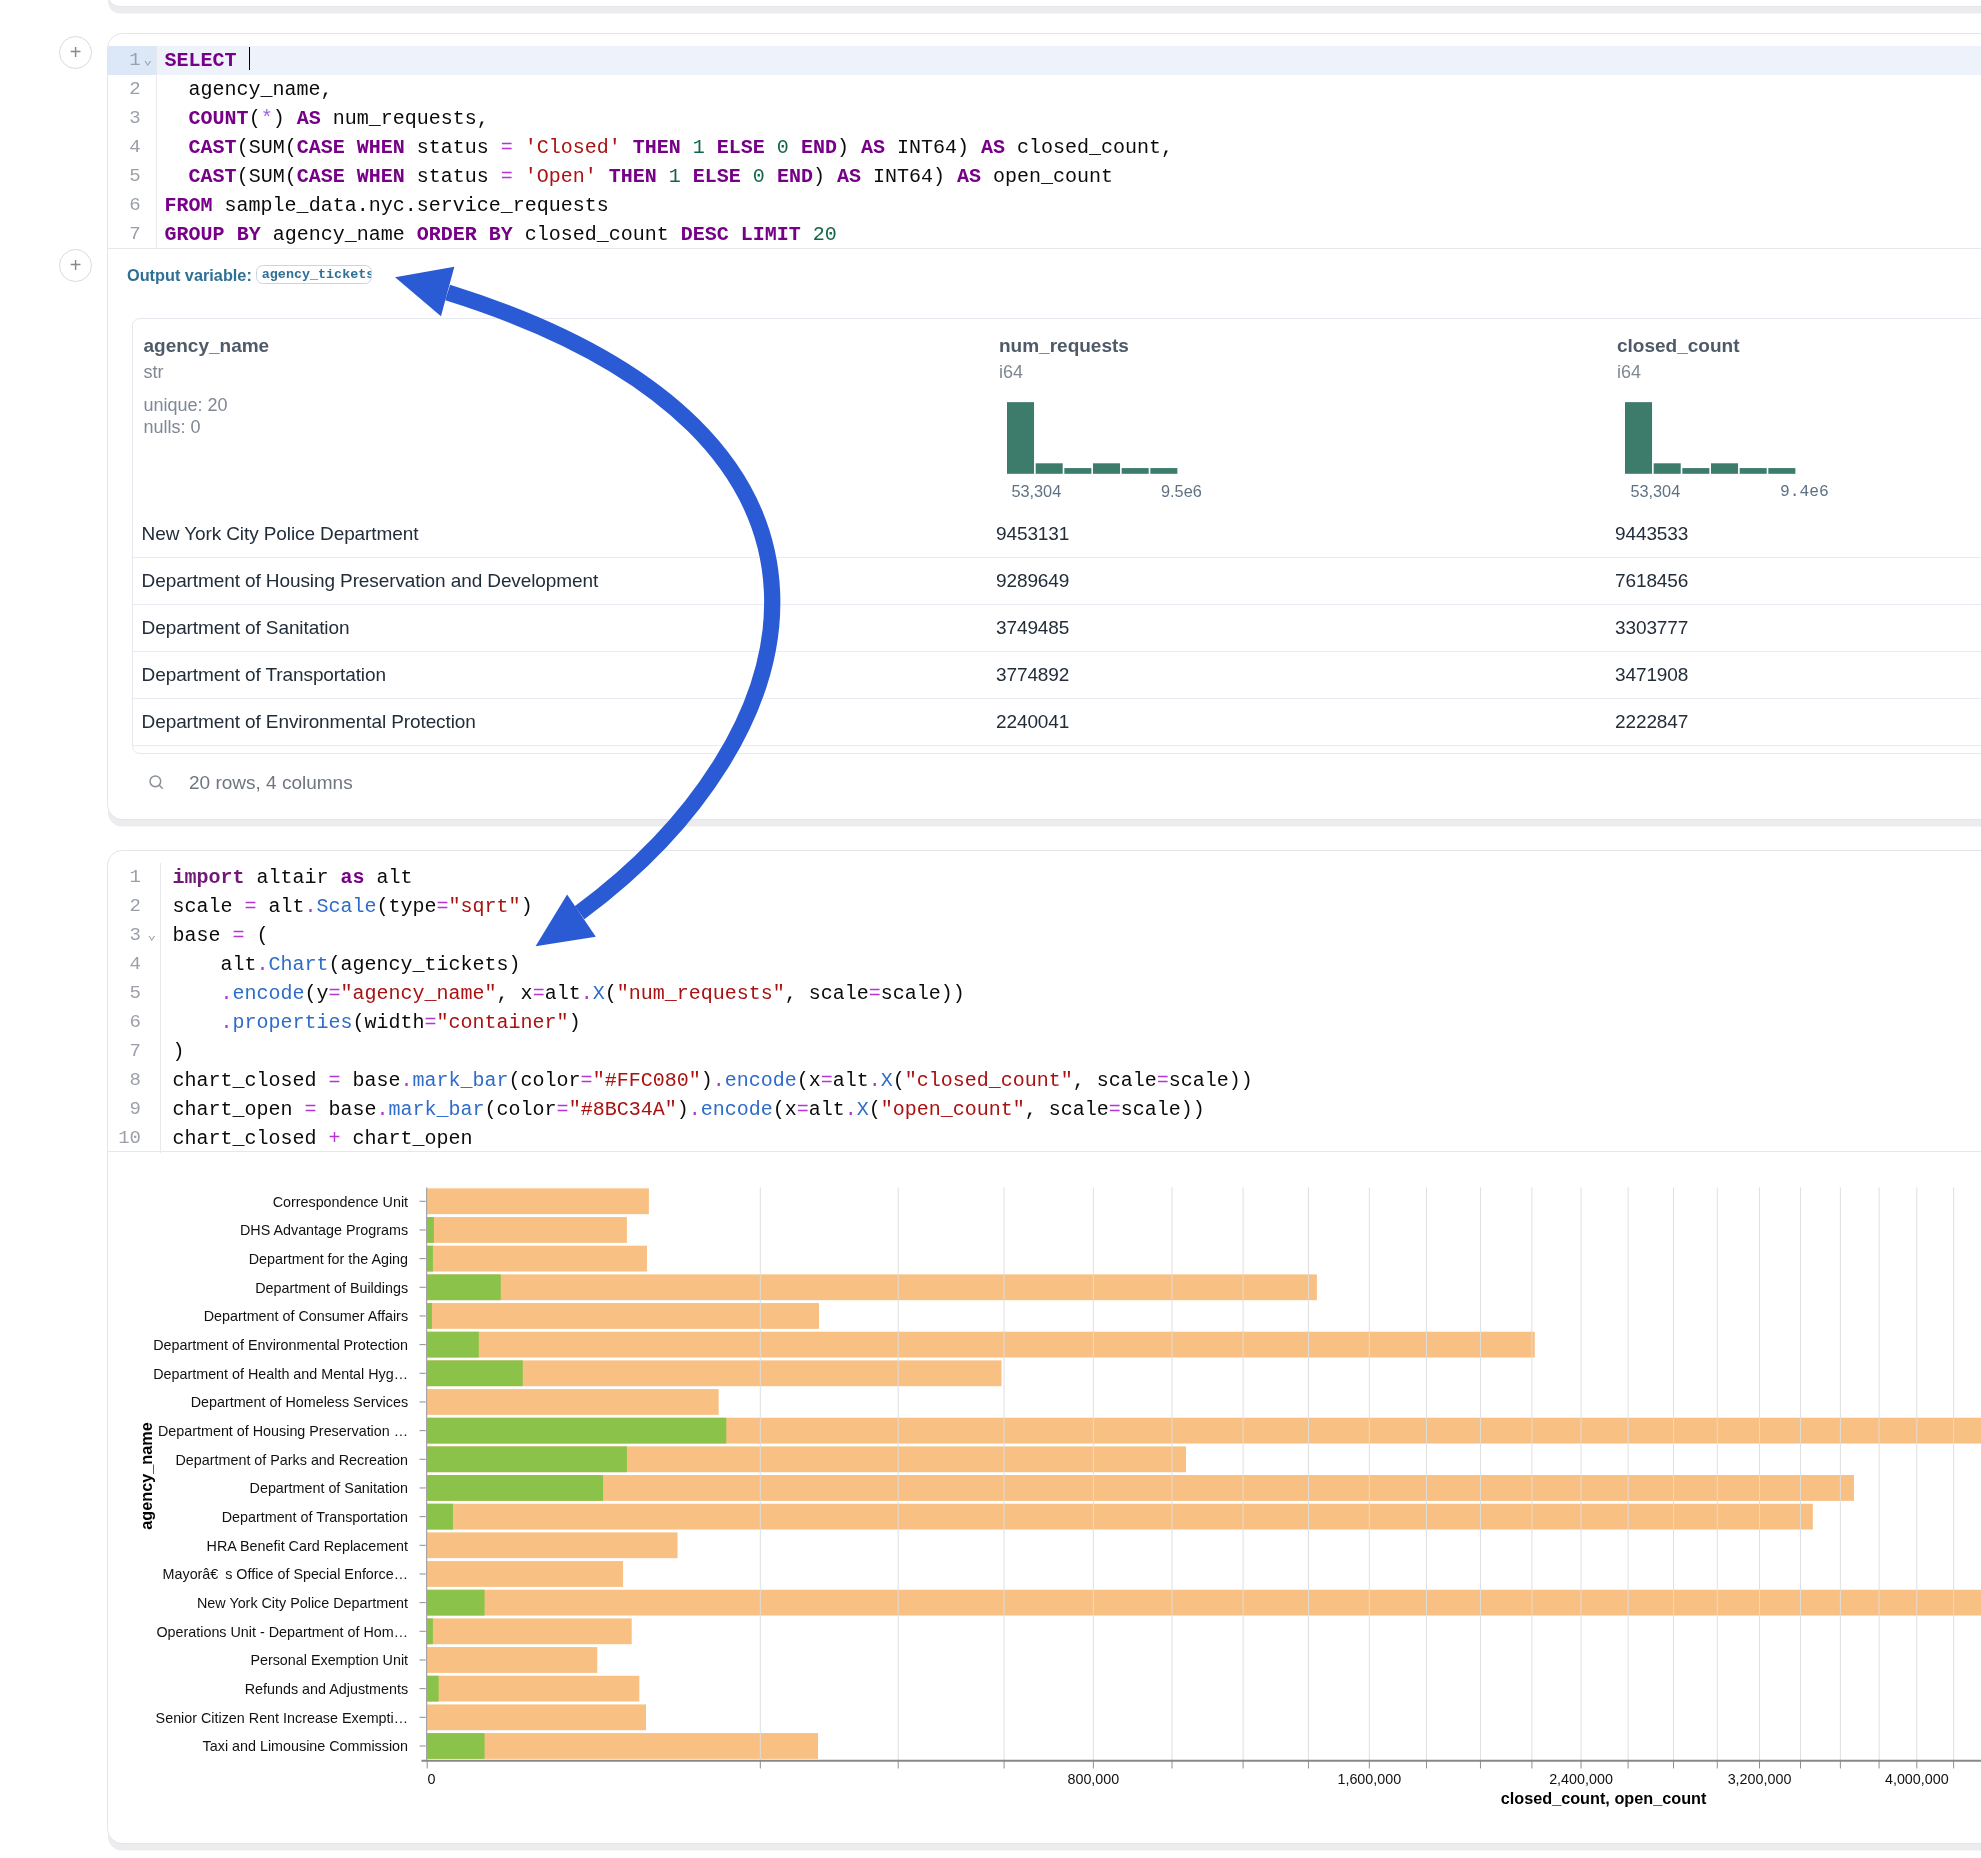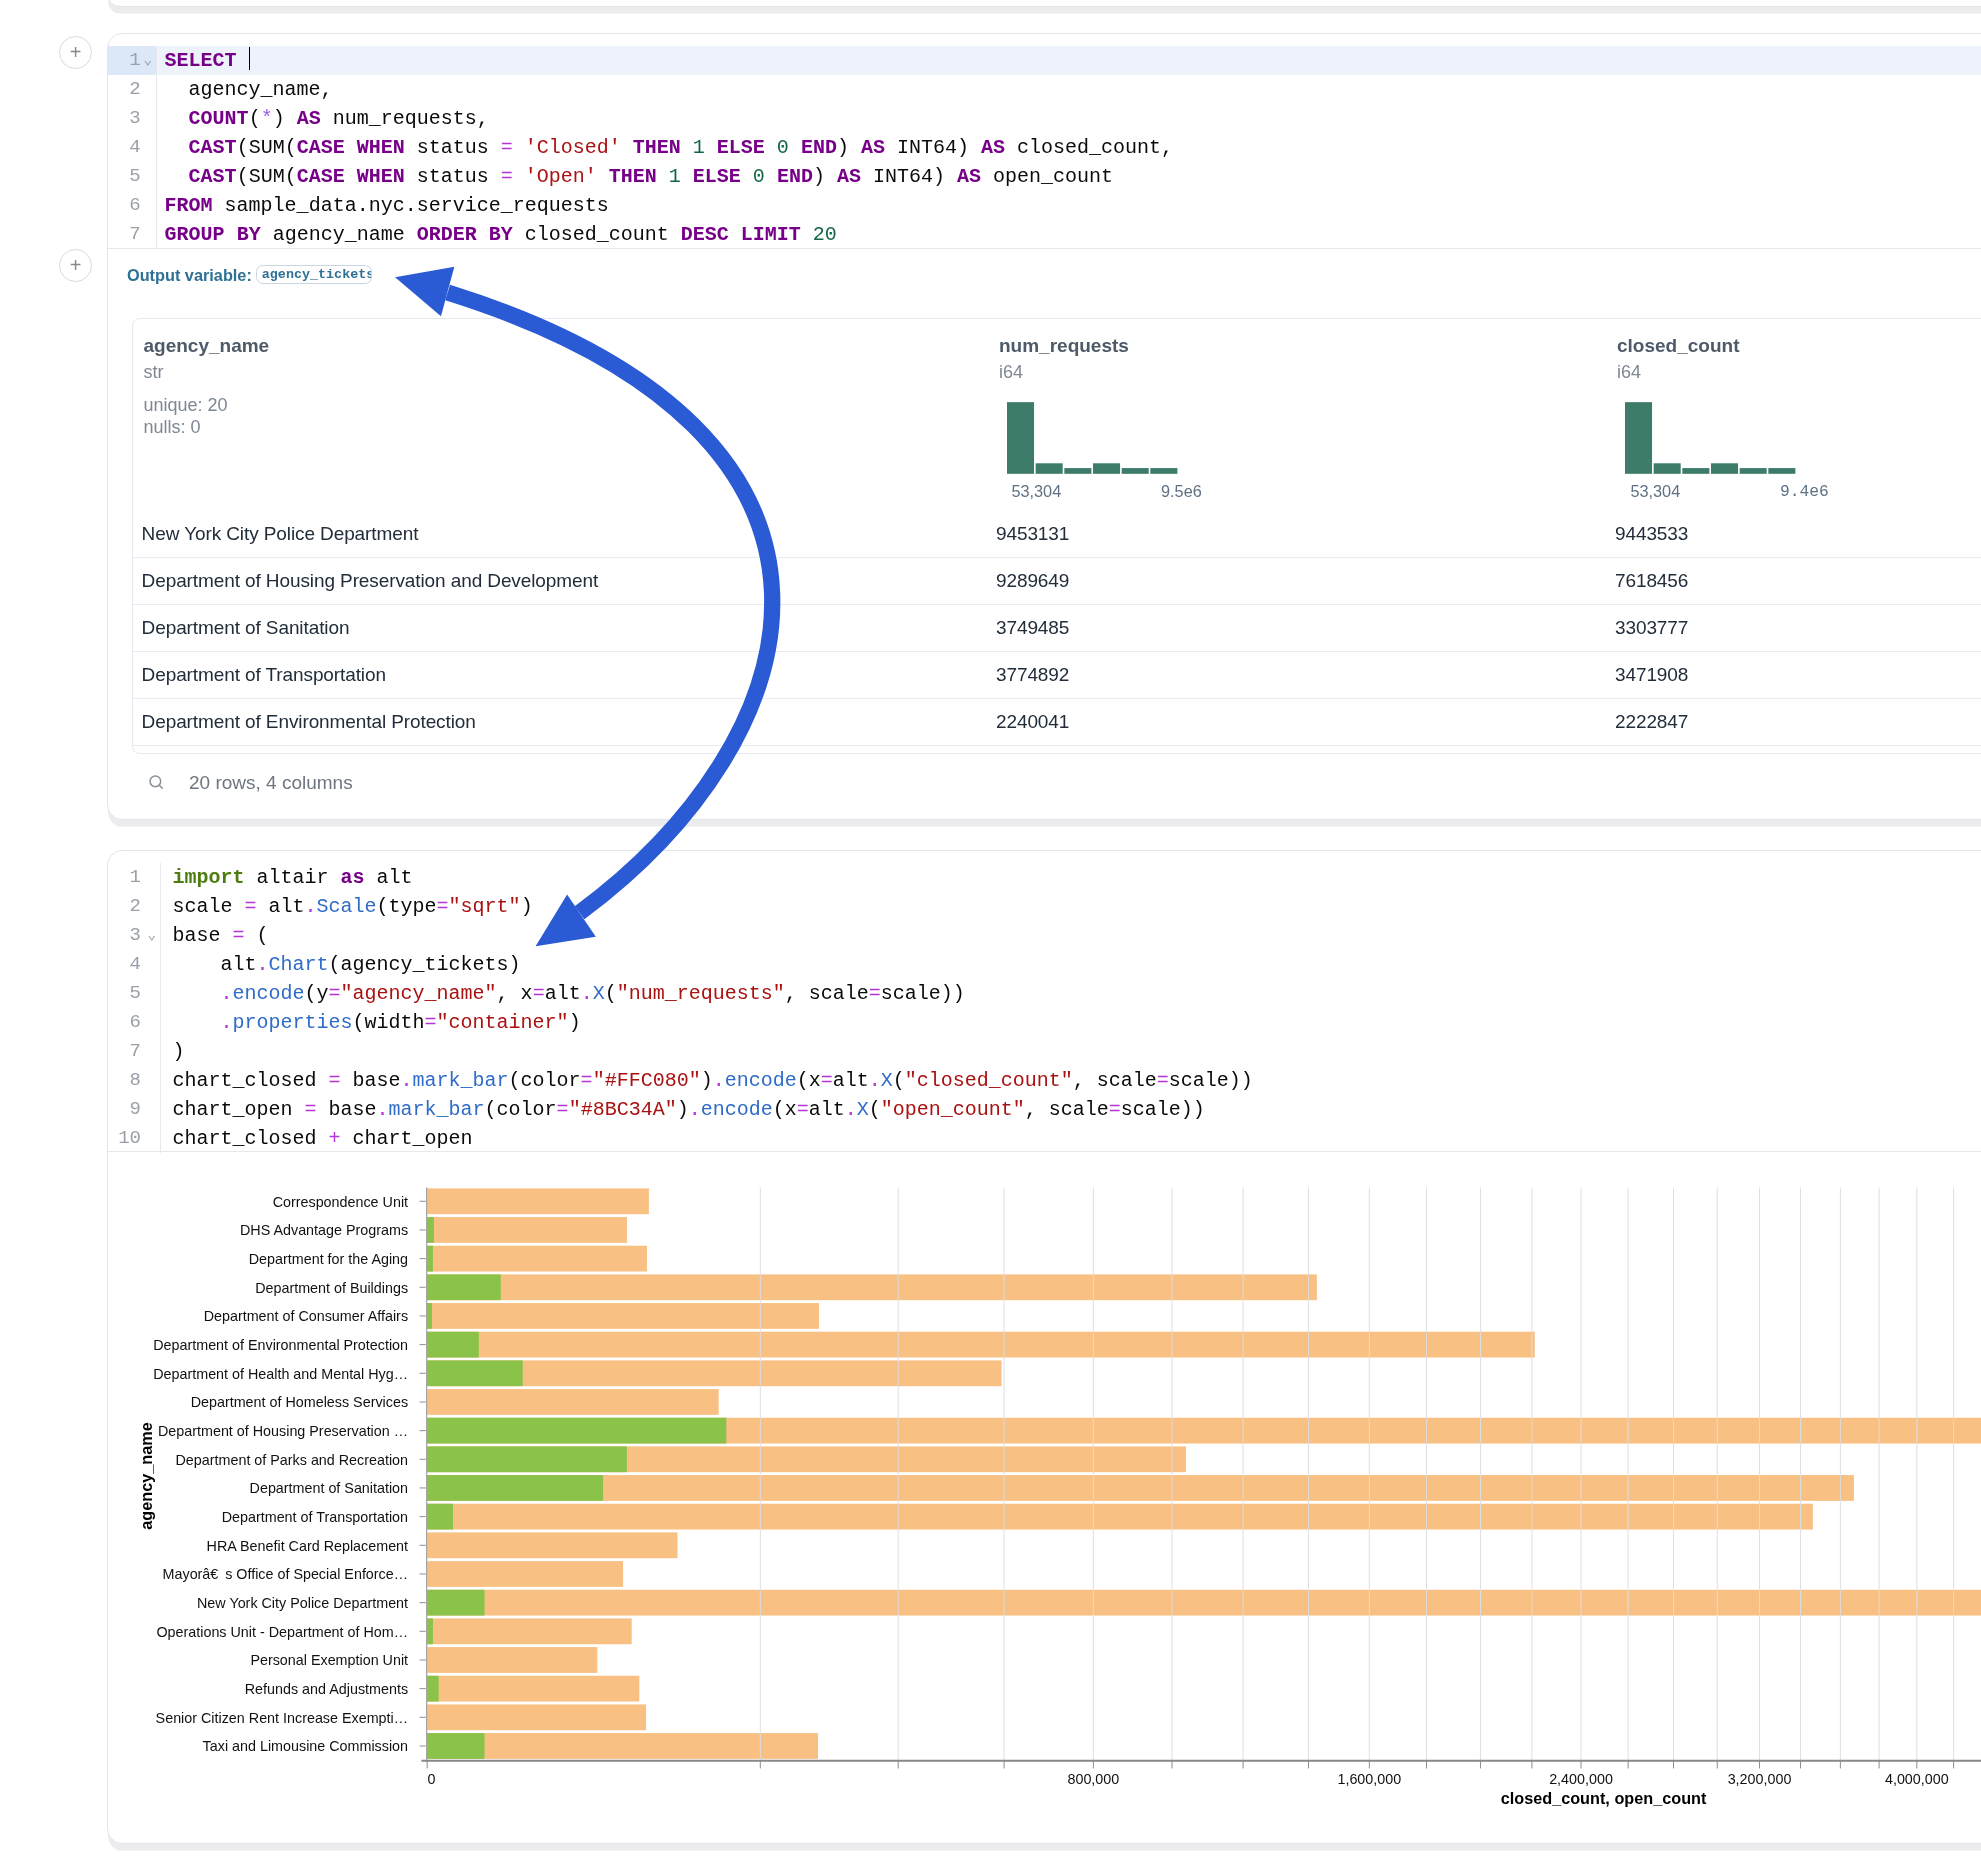--- a/index.html
+++ b/index.html
@@ -129,21 +129,21 @@
     <svg width="18" height="18" style="position:absolute;left:40px;top:3.8px;" viewBox="0 0 22 22">
       <circle cx="9" cy="9" r="6.5" fill="none" stroke="#899099" stroke-width="1.8"></circle>
       <line x1="13.8" y1="13.8" x2="18" y2="18" stroke="#899099" stroke-width="1.8"></line>
     </svg>
     <span style="position:absolute;left:81px;top:1.9px;">20 rows, 4 columns</span>
   </div>
 </div>
 
 <div class="cell" style="top:850px; height:994px;">
   <div class="edwrap" style="padding-top:12.4px;">
-<div class="cline" style=""><div class="gut" style="width:53px;"><span class="lnum" style="right:19px;">1</span></div><div class="ctext" style="padding-left:11.5px;"><b style="color:#4d7c0f">import</b> altair <b style="color:#770088">as</b> alt</div></div>
+<div class="cline" style=""><div class="gut" style="width:53px;"><span class="lnum" style="right:19px;">1</span></div><div class="ctext" style="padding-left:11.5px;"><b style="color:#701a75">import</b> altair <b style="color:#770088">as</b> alt</div></div>
 <div class="cline" style=""><div class="gut" style="width:53px;"><span class="lnum" style="right:19px;">2</span></div><div class="ctext" style="padding-left:11.5px;">scale <span style="color:#b435d4">=</span> alt<span style="color:#b435d4">.</span><span style="color:#2f6cc9">Scale</span>(type<span style="color:#b435d4">=</span><span style="color:#aa1111">"sqrt"</span>)</div></div>
 <div class="cline" style=""><div class="gut" style="width:53px;"><span class="lnum" style="right:19px;">3</span><span class="chev">⌄</span></div><div class="ctext" style="padding-left:11.5px;">base <span style="color:#b435d4">=</span> (</div></div>
 <div class="cline" style=""><div class="gut" style="width:53px;"><span class="lnum" style="right:19px;">4</span></div><div class="ctext" style="padding-left:11.5px;">    alt<span style="color:#b435d4">.</span><span style="color:#2f6cc9">Chart</span>(agency_tickets)</div></div>
 <div class="cline" style=""><div class="gut" style="width:53px;"><span class="lnum" style="right:19px;">5</span></div><div class="ctext" style="padding-left:11.5px;">    <span style="color:#b435d4">.</span><span style="color:#2f6cc9">encode</span>(y<span style="color:#b435d4">=</span><span style="color:#aa1111">"agency_name"</span>, x<span style="color:#b435d4">=</span>alt<span style="color:#b435d4">.</span><span style="color:#2f6cc9">X</span>(<span style="color:#aa1111">"num_requests"</span>, scale<span style="color:#b435d4">=</span>scale))</div></div>
 <div class="cline" style=""><div class="gut" style="width:53px;"><span class="lnum" style="right:19px;">6</span></div><div class="ctext" style="padding-left:11.5px;">    <span style="color:#b435d4">.</span><span style="color:#2f6cc9">properties</span>(width<span style="color:#b435d4">=</span><span style="color:#aa1111">"container"</span>)</div></div>
 <div class="cline" style=""><div class="gut" style="width:53px;"><span class="lnum" style="right:19px;">7</span></div><div class="ctext" style="padding-left:11.5px;">)</div></div>
 <div class="cline" style=""><div class="gut" style="width:53px;"><span class="lnum" style="right:19px;">8</span></div><div class="ctext" style="padding-left:11.5px;">chart_closed <span style="color:#b435d4">=</span> base<span style="color:#b435d4">.</span><span style="color:#2f6cc9">mark_bar</span>(color<span style="color:#b435d4">=</span><span style="color:#aa1111">"#FFC080"</span>)<span style="color:#b435d4">.</span><span style="color:#2f6cc9">encode</span>(x<span style="color:#b435d4">=</span>alt<span style="color:#b435d4">.</span><span style="color:#2f6cc9">X</span>(<span style="color:#aa1111">"closed_count"</span>, scale<span style="color:#b435d4">=</span>scale))</div></div>
 <div class="cline" style=""><div class="gut" style="width:53px;"><span class="lnum" style="right:19px;">9</span></div><div class="ctext" style="padding-left:11.5px;">chart_open <span style="color:#b435d4">=</span> base<span style="color:#b435d4">.</span><span style="color:#2f6cc9">mark_bar</span>(color<span style="color:#b435d4">=</span><span style="color:#aa1111">"#8BC34A"</span>)<span style="color:#b435d4">.</span><span style="color:#2f6cc9">encode</span>(x<span style="color:#b435d4">=</span>alt<span style="color:#b435d4">.</span><span style="color:#2f6cc9">X</span>(<span style="color:#aa1111">"open_count"</span>, scale<span style="color:#b435d4">=</span>scale))</div></div>
 <div class="cline" style=""><div class="gut" style="width:53px;"><span class="lnum" style="right:19px;">10</span></div><div class="ctext" style="padding-left:11.5px;">chart_closed <span style="color:#b435d4">+</span> chart_open</div></div>
 </div>

